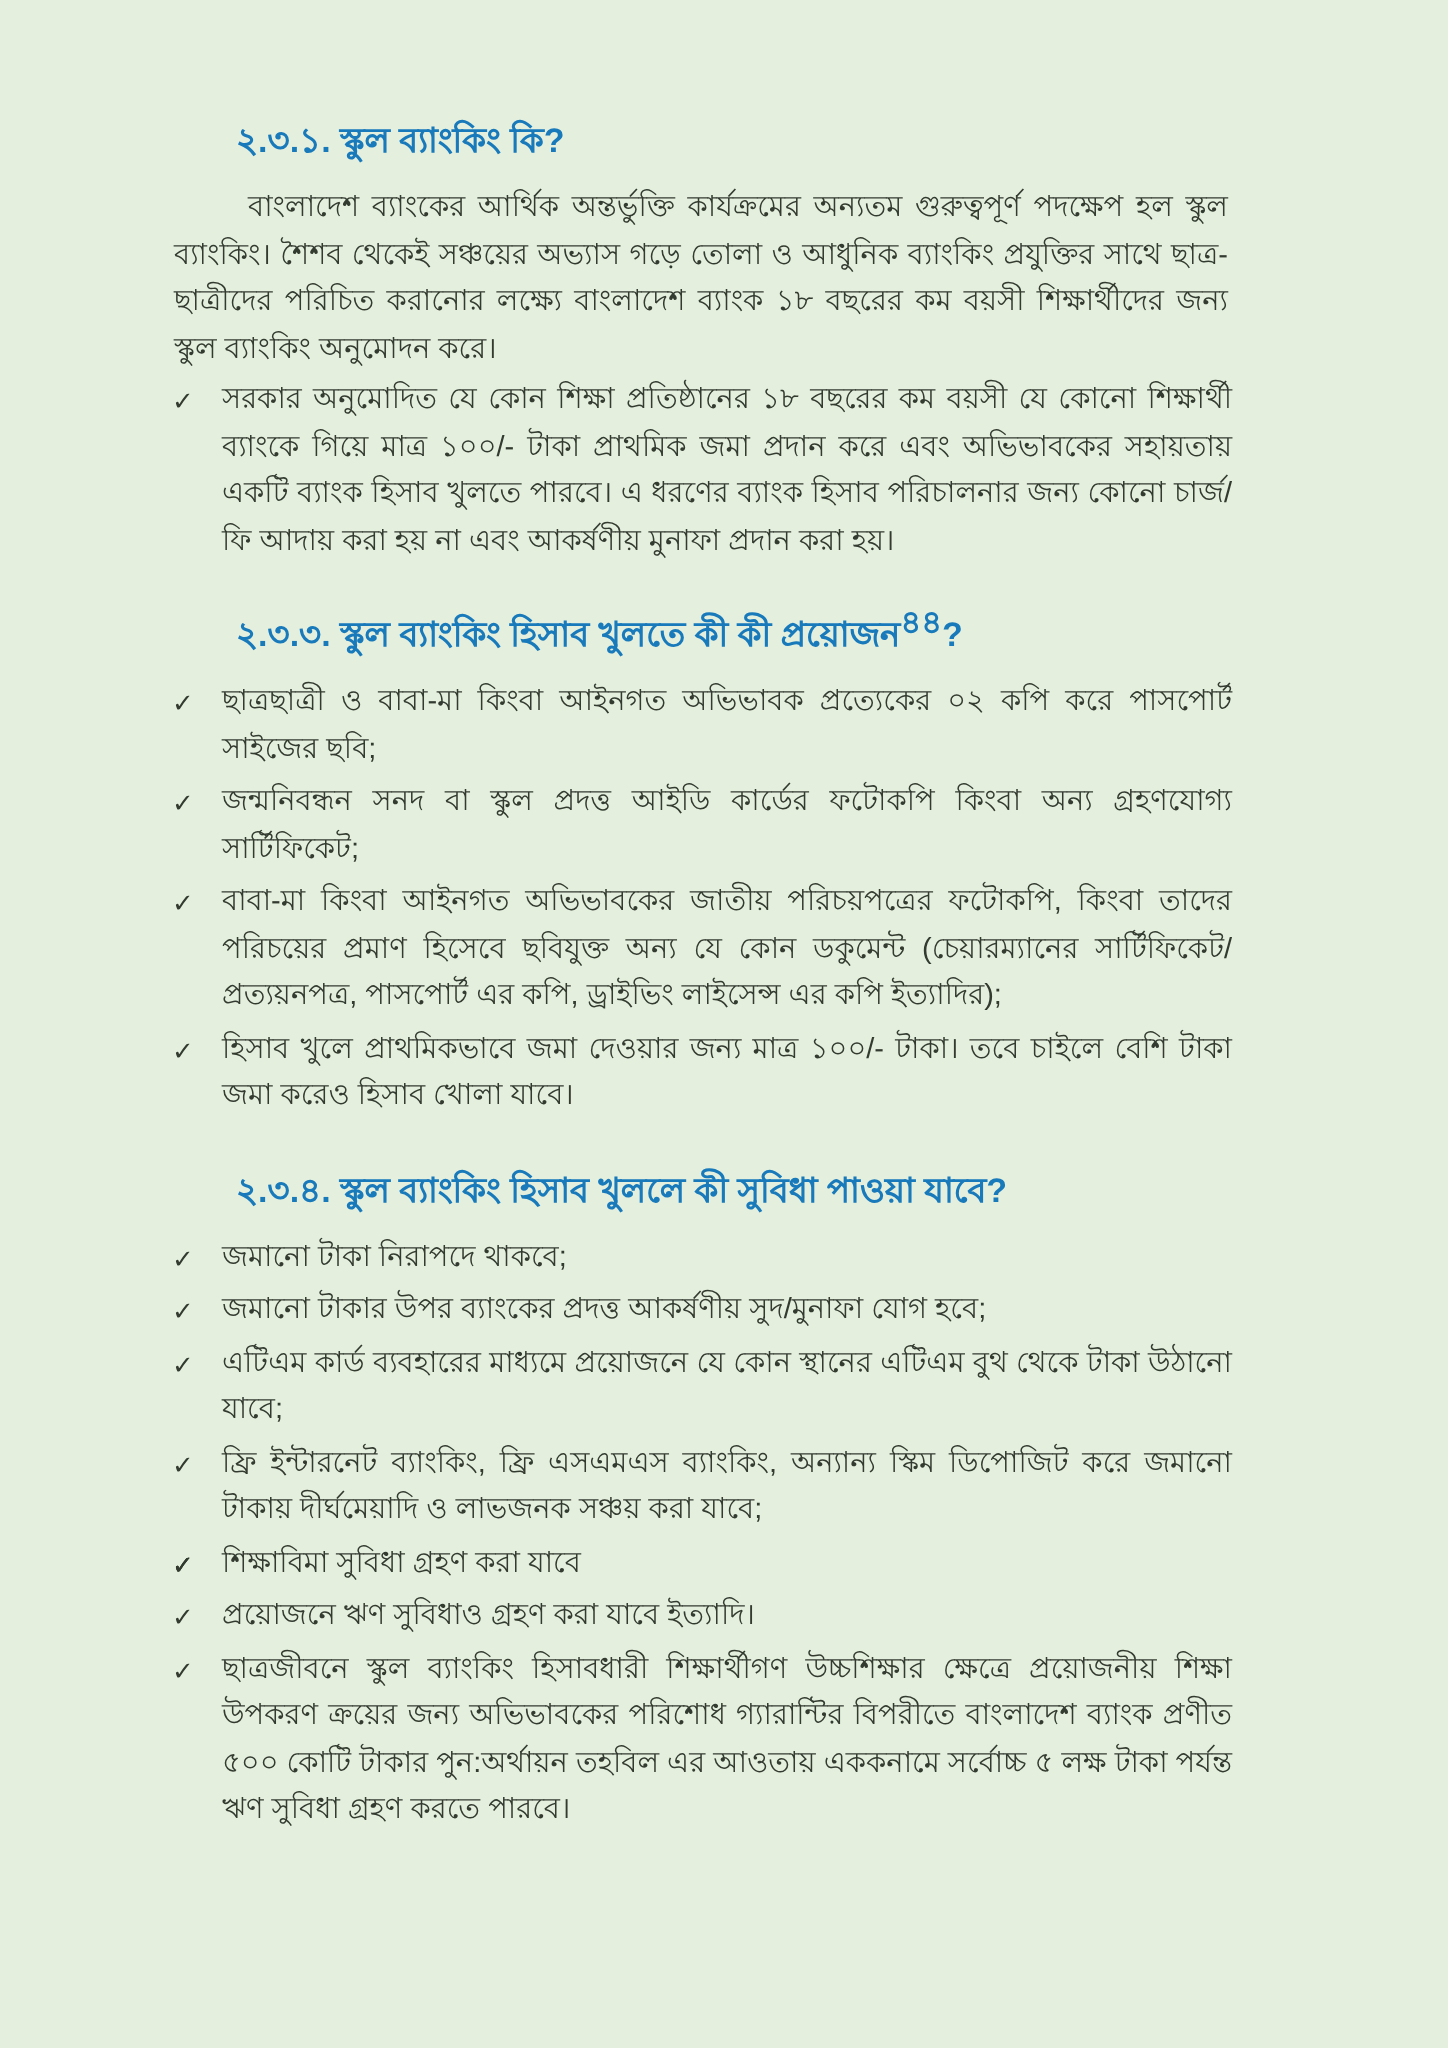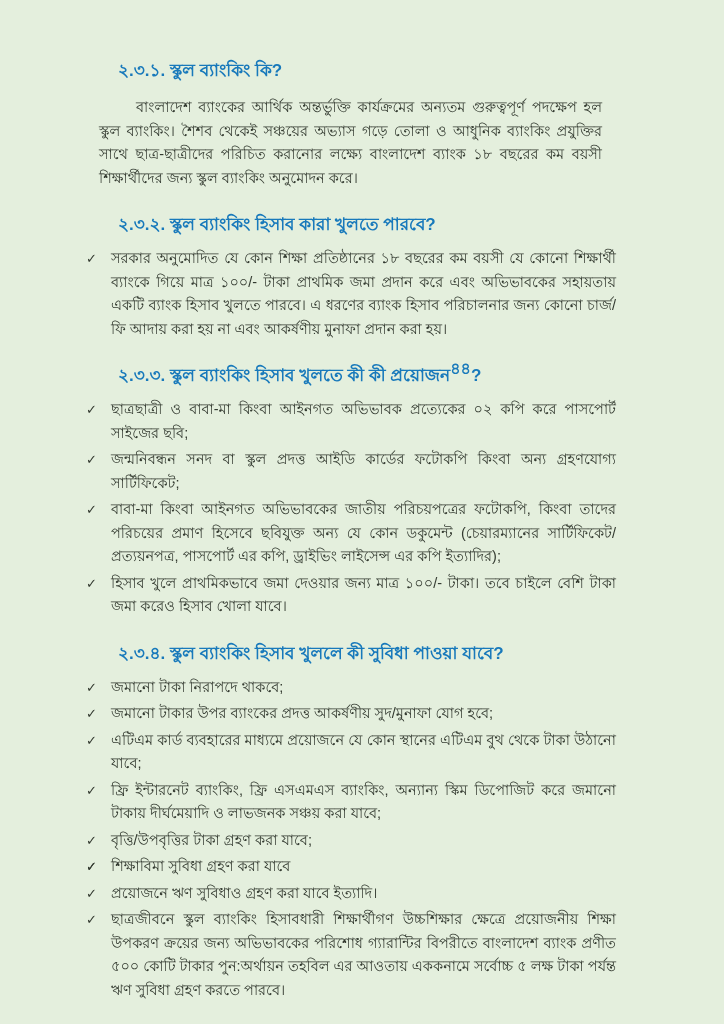--- a/index.html
+++ b/index.html
@@ -18,21 +18,21 @@
     font-size:17px;
     font-weight:bold;
     margin:24px 0 11px 33px;
     line-height:22px;
   }
   section:first-child h2{margin-top:0;}
   h2 sup{font-size:16px;line-height:0;}
   .lead{
     font-size:14.5px;line-height:23.5px;
     text-align:justify;text-indent:37px;
-    margin:14px;
+    margin:2px;
   }
   .bullets{margin:0;}
   .bullet{
     position:relative;
     padding-left:26px;
     font-size:14.5px;line-height:23.5px;
     text-align:justify;
     margin:0 0 3px 0;
   }
   .check{
@@ -46,21 +46,20 @@
 <div class="page">
 
   <main>
 
     <section>
       <h2><span>২.৩.১. স্কুল ব্যাংকিং কি?</span></h2>
       <p class="lead">বাংলাদেশ ব্যাংকের আর্থিক অন্তর্ভুক্তি কার্যক্রমের অন্যতম গুরুত্বপূর্ণ পদক্ষেপ হল স্কুল ব্যাংকিং। শৈশব থেকেই সঞ্চয়ের অভ্যাস গড়ে তোলা ও আধুনিক ব্যাংকিং প্রযুক্তির সাথে ছাত্র-ছাত্রীদের পরিচিত করানোর লক্ষ্যে বাংলাদেশ ব্যাংক ১৮ বছরের কম বয়সী শিক্ষার্থীদের জন্য স্কুল ব্যাংকিং অনুমোদন করে।</p>
     </section>
 
     <section>
-      <h2><span>২.৩.২. স্কুল ব্যাংকিং হিসাব কারা খুলতে পারবে?</span></h2>
       <div class="bullets">
         <div class="bullet">
           <span class="check">✓</span>
           <span>সরকার অনুমোদিত যে কোন শিক্ষা প্রতিষ্ঠানের ১৮ বছরের কম বয়সী যে কোনো শিক্ষার্থী ব্যাংকে গিয়ে মাত্র ১০০/- টাকা প্রাথমিক জমা প্রদান করে এবং অভিভাবকের সহায়তায় একটি ব্যাংক হিসাব খুলতে পারবে। এ ধরণের ব্যাংক হিসাব পরিচালনার জন্য কোনো চার্জ/ফি আদায় করা হয় না এবং আকর্ষণীয় মুনাফা প্রদান করা হয়।</span>
         </div>
       </div>
     </section>
 
     <section>
       <h2><span>২.৩.৩. স্কুল ব্যাংকিং হিসাব খুলতে কী কী প্রয়োজন</span><sup>৪৪</sup><span>?</span></h2>
@@ -98,21 +97,20 @@
         <div class="bullet">
           <span class="check">✓</span>
           <span>এটিএম কার্ড ব্যবহারের মাধ্যমে প্রয়োজনে যে কোন স্থানের এটিএম বুথ থেকে টাকা উঠানো যাবে;</span>
         </div>
         <div class="bullet">
           <span class="check">✓</span>
           <span>ফ্রি ইন্টারনেট ব্যাংকিং, ফ্রি এসএমএস ব্যাংকিং, অন্যান্য স্কিম ডিপোজিট করে জমানো টাকায় দীর্ঘমেয়াদি ও লাভজনক সঞ্চয় করা যাবে;</span>
         </div>
         <div class="bullet">
           <span class="check">✓</span>
-          <span>বৃত্তি/উপবৃত্তির টাকা গ্রহণ করা যাবে;</span>
         </div>
         <div class="bullet">
           <span class="check">✓</span>
         </div>
         <div class="bullet">
           <span class="check">✓</span>
           <span>শিক্ষাবিমা সুবিধা গ্রহণ করা যাবে</span>
         </div>
         <div class="bullet">
           <span class="check">✓</span>

